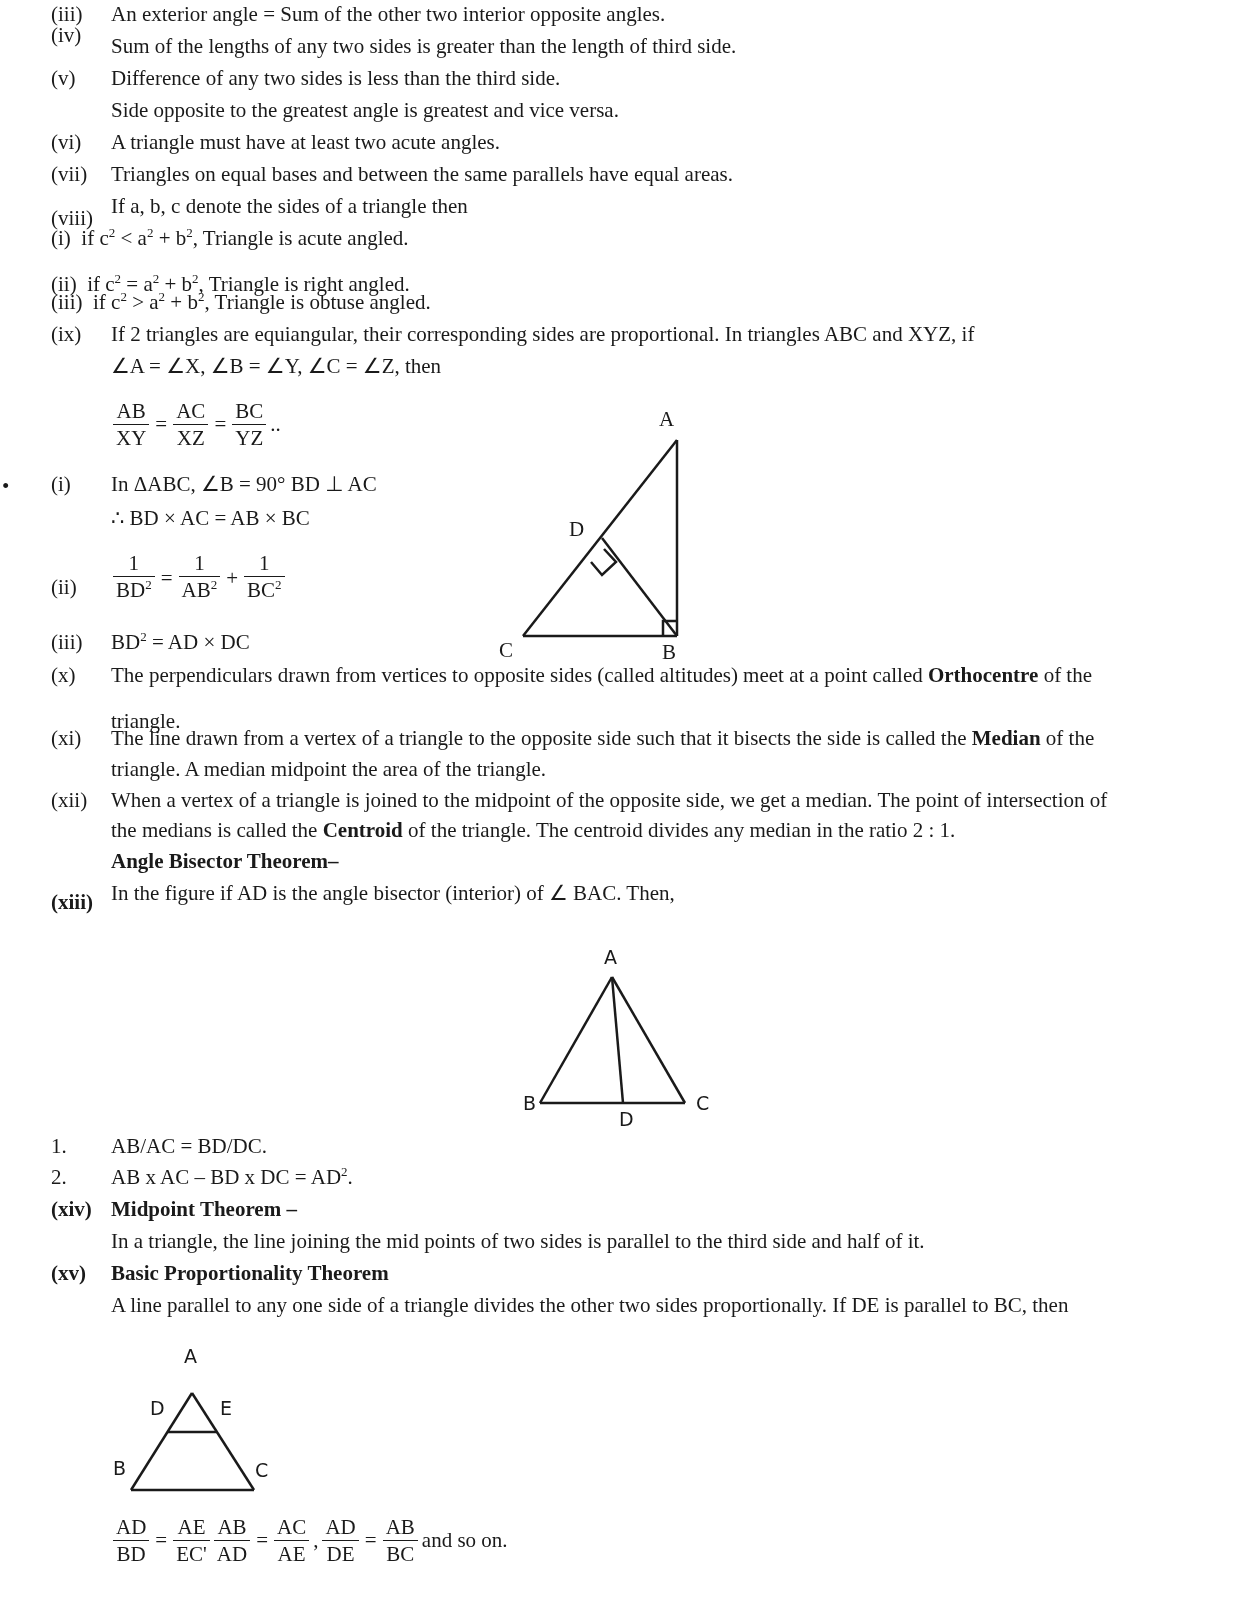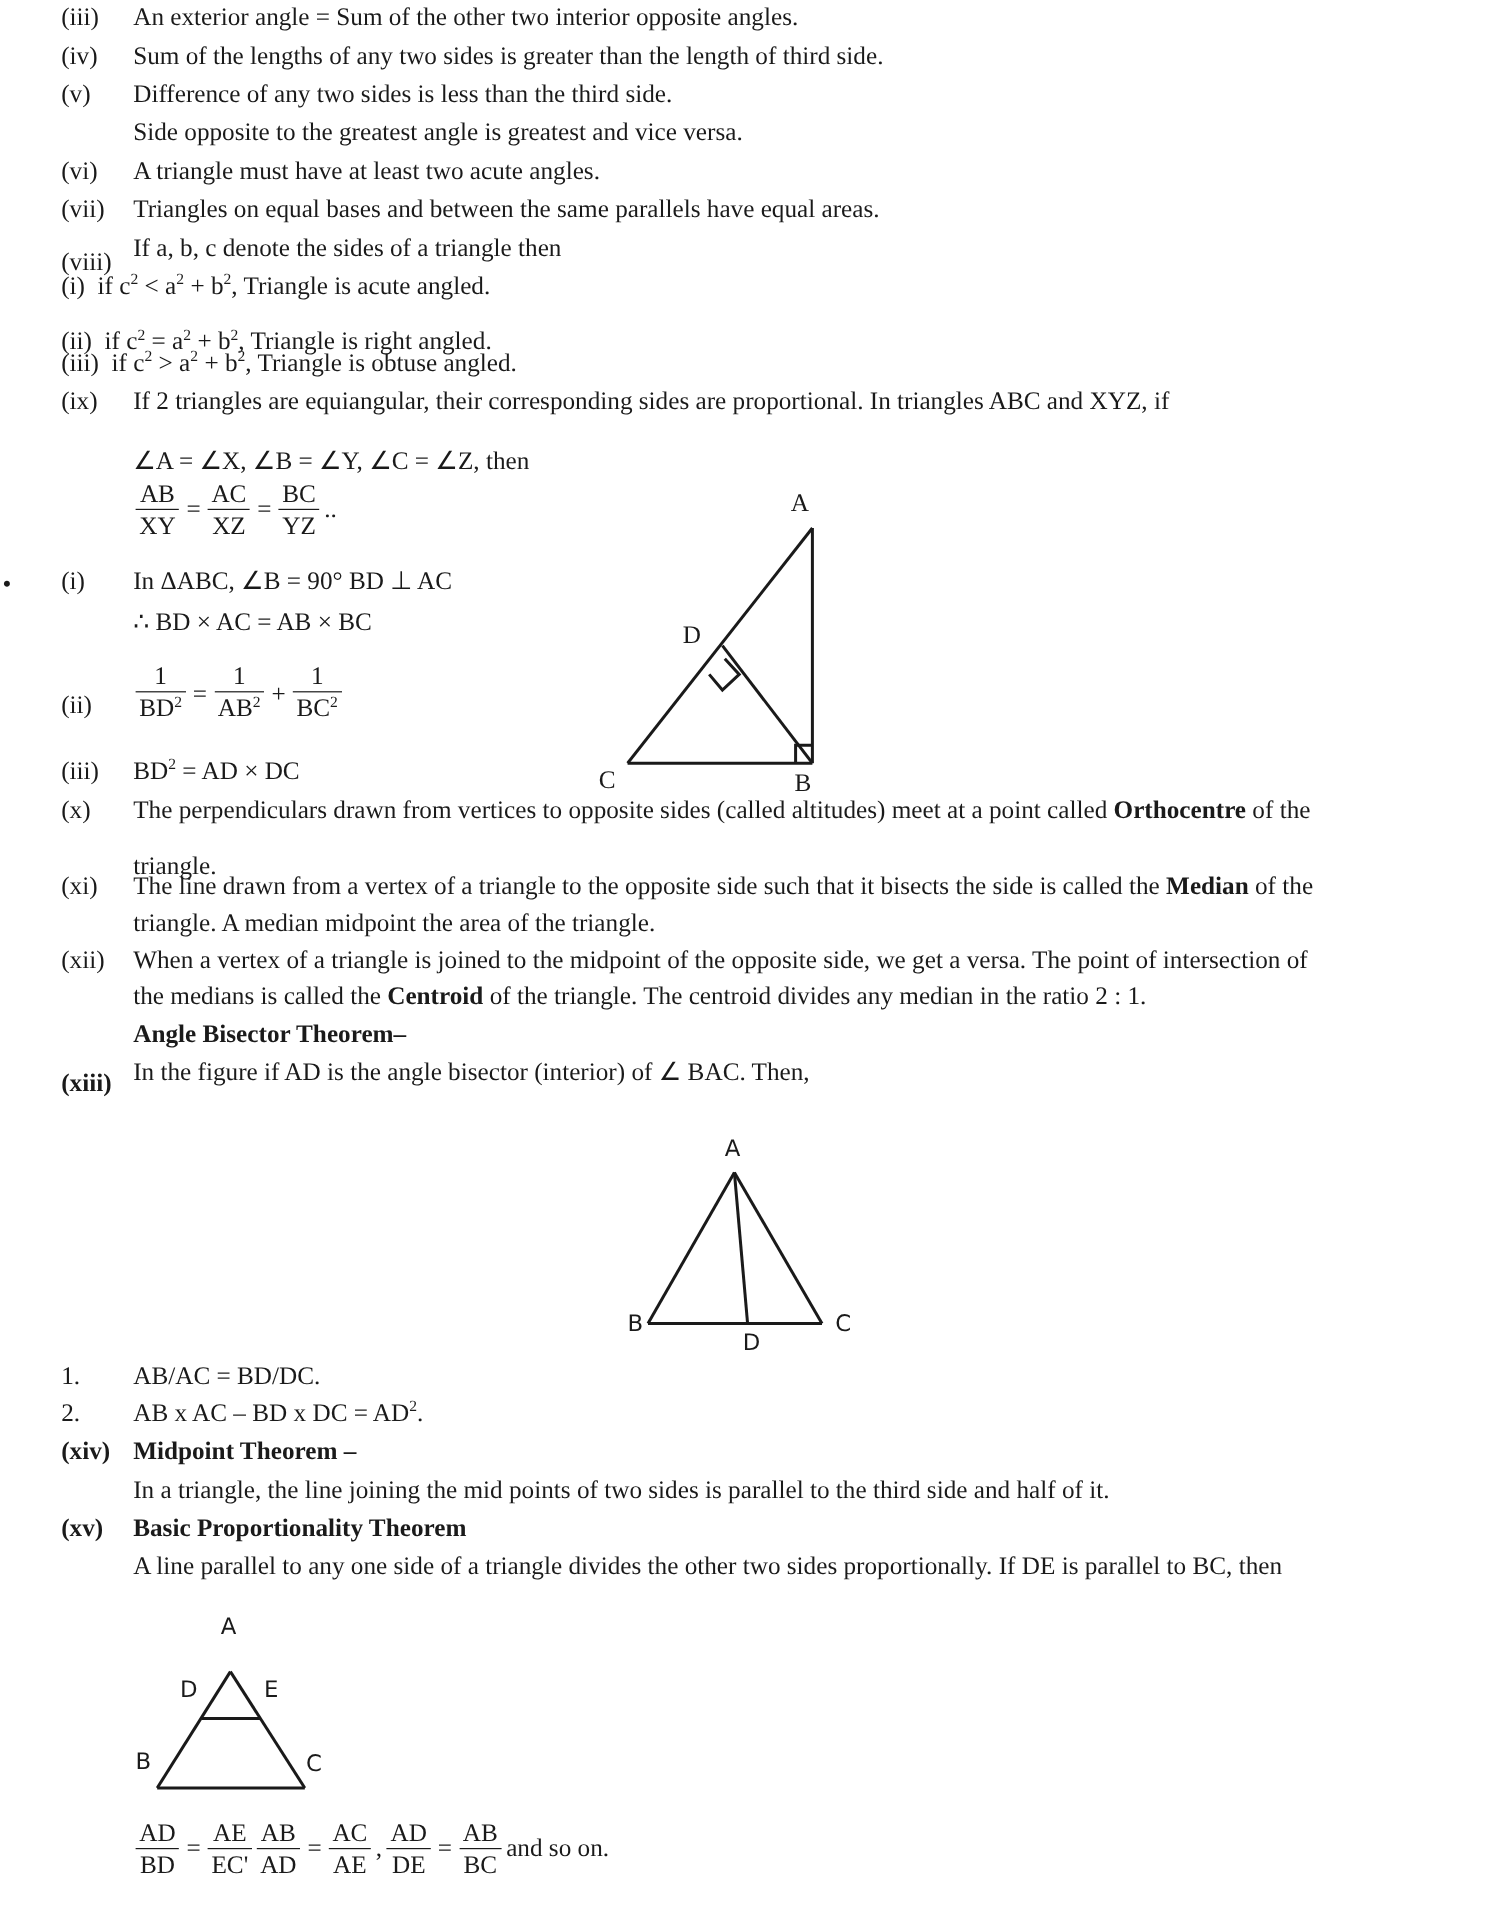--- a/index.html
+++ b/index.html
@@ -19,21 +19,21 @@
   .sans { font-family:"DejaVu Sans", sans-serif; font-size:19px; }
 </style>
 </head>
 <body>
 
 <div>
   <span class="num" style="top:2px">(iii)</span>
   <span class="txt" style="top:2px">An exterior angle = Sum of the other two interior opposite angles.</span>
 </div>
 <div>
-  <span class="num" style="top:34px">(iv)</span>
+  <span class="num" style="top:23px">(iv)</span>
   <span class="txt" style="top:34px">Sum of the lengths of any two sides is greater than the length of third side.</span>
 </div>
 <div>
   <span class="num" style="top:66px">(v)</span>
   <span class="txt" style="top:66px">Difference of any two sides is less than the third side.</span>
   <span class="txt" style="top:98px">Side opposite to the greatest angle is greatest and vice versa.</span>
 </div>
 <div>
   <span class="num" style="top:130px">(vi)</span>
   <span class="txt" style="top:130px">A triangle must have at least two acute angles.</span>
@@ -56,21 +56,21 @@
   <span>if c</span><sup>2</sup><span> = a</span><sup>2</sup><span> + b</span><sup>2</sup><span>, Triangle is right angled.</span>
 </div>
 <div class="abs" style="left:51px; top:290px">
   <span>(iii)</span>&nbsp;
   <span>if c</span><sup>2</sup><span> &gt; a</span><sup>2</sup><span> + b</span><sup>2</sup><span>, Triangle is obtuse angled.</span>
 </div>
 
 <div>
   <span class="num" style="top:322px">(ix)</span>
   <span class="txt" style="top:322px">If 2 triangles are equiangular, their corresponding sides are proportional. In triangles ABC and XYZ, if</span>
-  <span class="txt" style="top:372px">∠A = ∠X, ∠B = ∠Y, ∠C = ∠Z, then</span>
+  <span class="txt" style="top:354px">∠A = ∠X, ∠B = ∠Y, ∠C = ∠Z, then</span>
   <div class="eqrow" style="left:113px; top:398px">
     <span class="frac">
         <span class="n">AB</span>
         <span class="d">XY</span>
       </span>
     <span class="op">=</span>
     <span class="frac">
         <span class="n">AC</span>
         <span class="d">XZ</span>
       </span>
@@ -135,21 +135,21 @@
 </div>
 
 <div>
   <span class="num" style="top:726px">(xi)</span>
   <span class="txt" style="top:726px"><span>The line drawn from a vertex of a triangle to the opposite side such that it bisects the side is called the </span><b>Median</b><span> of the</span></span>
   <span class="txt" style="top:757px">triangle. A median midpoint the area of the triangle.</span>
 </div>
 
 <div>
   <span class="num" style="top:788px">(xii)</span>
-  <span class="txt" style="top:788px">When a vertex of a triangle is joined to the midpoint of the opposite side, we get a versa. The point of intersection of</span>
+  <span class="txt" style="top:788px">When a vertex of a triangle is joined to the midpoint of the opposite side, we get a median. The point of intersection of</span>
   <span class="txt" style="top:818px"><span>the medians is called the </span><b>Centroid</b><span> of the triangle. The centroid divides any median in the ratio 2 : 1.</span></span>
 </div>
 
 <div>
   <b class="num" style="top:890px">(xiii)</b>
   <b class="txt" style="top:849px">Angle Bisector Theorem–</b>
   <span class="txt" style="top:881px">In the figure if AD is the angle bisector (interior) of ∠ BAC. Then,</span>
 
   <svg style="left:0; top:0" width="1238" height="1120">
     <g stroke="#1a1a1a" stroke-width="2.5" fill="none">

